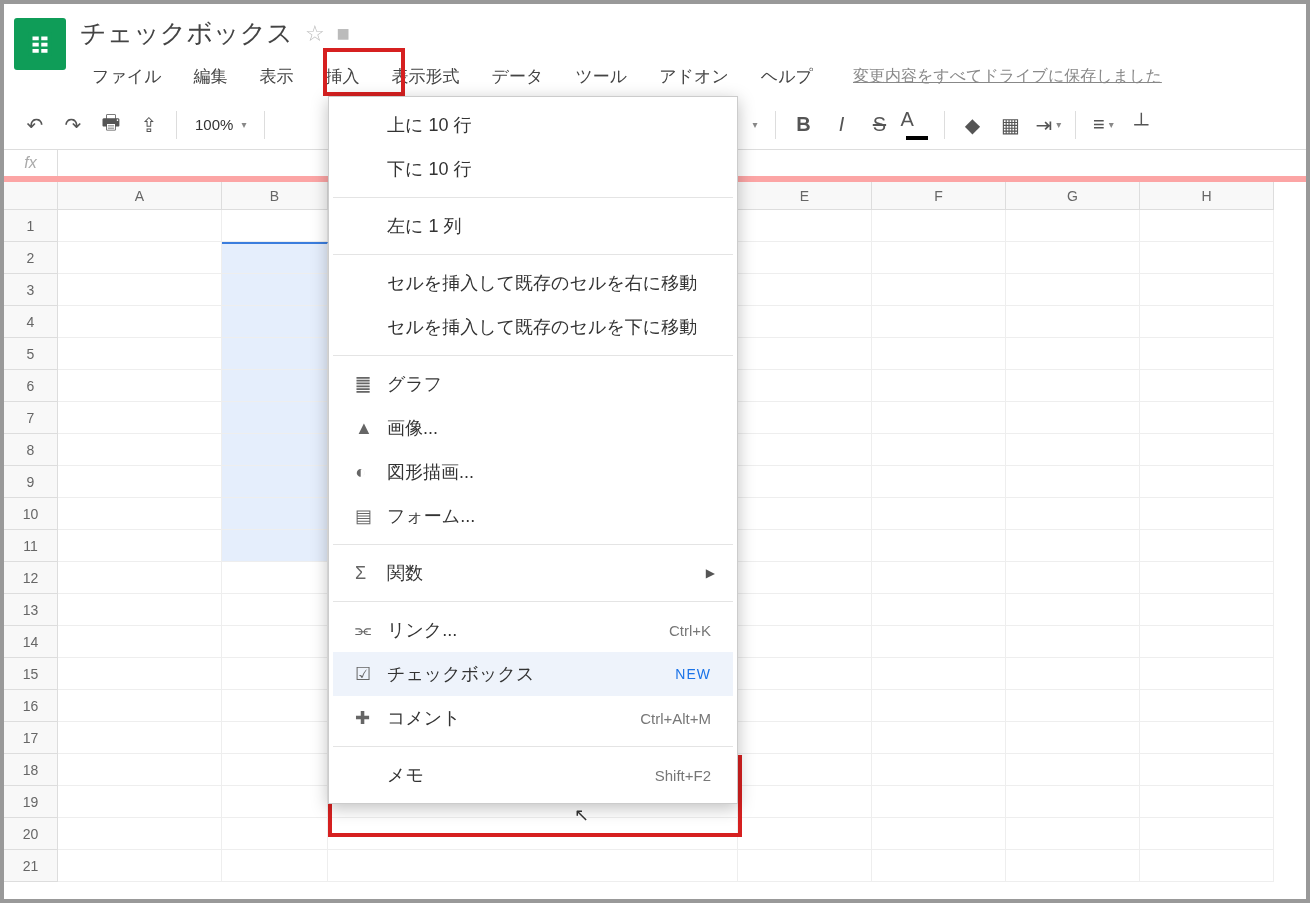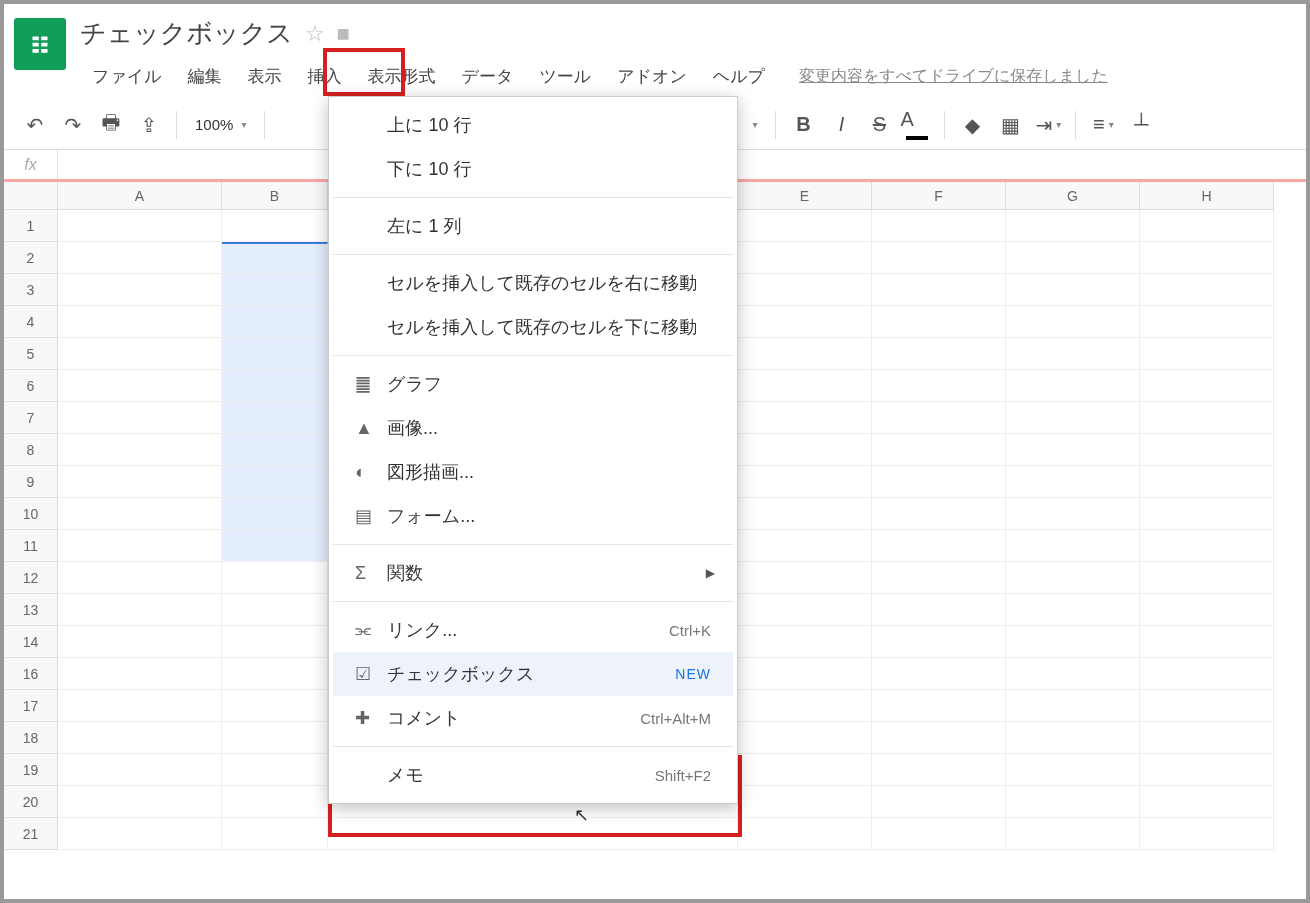--- a/index.html
+++ b/index.html
@@ -3,31 +3,31 @@
 <meta charset="utf-8">
 <style>
   * { box-sizing: border-box; margin: 0; padding: 0; }
   body { font-family: Arial, "Hiragino Sans", "Yu Gothic", sans-serif; font-size: 14px; color: #333; background: #fff; overflow: hidden; width: 1310px; height: 903px; position: relative; border: 4px solid #999; }
   .header { display: flex; align-items: flex-start; padding: 8px 10px 0 10px; }
   .logo { width: 52px; height: 52px; background: #0f9d58; border-radius: 3px; display: flex; align-items: center; justify-content: center; margin-right: 14px; margin-top: 6px;}
   .logo svg { width: 30px; height: 30px; }
   .title-area { flex: 1; }
   .doc-title { font-size: 26px; color: #444; display: flex; align-items: center; gap: 12px; padding: 4px 0; }
   .star-icon, .folder-icon { color: #bbb; font-size: 22px; }
-  .menubar { display: flex; gap: 2px; margin-top: 4px; }
+  .menubar { display: flex; gap: 8px; margin-top: 4px; }
   .menu-item { padding: 6px 12px; font-size: 17px; color: #444; cursor: pointer; }
   .save-status { text-decoration: underline; color: #888; font-size: 16px; margin-left: 20px; align-self: center; }
   .highlight-box-1 { position: absolute; border: 4px solid #d62020; pointer-events: none; }
   .toolbar { display: flex; align-items: center; padding: 6px 14px; border-bottom: 1px solid #ddd; gap: 4px; height: 50px; margin-top: 6px;}
   .tb-btn { width: 34px; height: 34px; display: flex; align-items: center; justify-content: center; color: #555; cursor: pointer; font-size: 20px; }
   .tb-sep { width: 1px; height: 28px; background: #ddd; margin: 0 6px; }
   .zoom { display: flex; align-items: center; gap: 4px; font-size: 15px; padding: 0 8px;}
   .fontsize { width: 40px; text-align: center; }
   .dropdown-caret { font-size: 10px; color: #888; margin-left: 4px;}
-  .fxbar { display: flex; align-items: center; height: 32px; border-bottom: 3px solid #fca5a5; }
+  .fxbar { display: flex; align-items: center; height: 32px; border-bottom: 6px solid #fca5a5; }
   .fx-label { width: 54px; text-align: center; font-style: italic; color: #aaa; font-size: 16px; border-right: 1px solid #ddd; height: 100%; display:flex;align-items:center;justify-content:center;}
   .grid { position: relative; }
   .col-headers { display: flex; height: 28px; }
   .row-header-spacer { width: 54px; border-right: 1px solid #ddd; border-bottom: 1px solid #ddd; background: #f8f8f8;}
   .col-h { border-right: 1px solid #ddd; border-bottom: 1px solid #ddd; background: #f8f8f8; text-align: center; line-height: 28px; font-size: 14px; color: #666;}
   .rows { }
   .row { display: flex; height: 32px; }
   .row-h { width: 54px; border-right: 1px solid #ddd; border-bottom: 1px solid #ddd; background: #f8f8f8; text-align: center; line-height: 32px; font-size: 14px; color: #666;}
   .cell { border-right: 1px solid #eee; border-bottom: 1px solid #eee; }
   .cell.sel { background: #e5eefc; }
@@ -267,20 +267,30 @@
         <div class="row-h">14</div>
         <div class="cell col-A"></div>
         <div class="cell col-B"></div>
         <div class="cell col-gap"></div>
         <div class="cell col-E"></div>
         <div class="cell col-F"></div>
         <div class="cell col-G"></div>
         <div class="cell col-H"></div>
       </div>
       <div class="row">
+        <div class="row-h">15</div>
+        <div class="cell col-A"></div>
+        <div class="cell col-B"></div>
+        <div class="cell col-gap"></div>
+        <div class="cell col-E"></div>
+        <div class="cell col-F"></div>
+        <div class="cell col-G"></div>
+        <div class="cell col-H"></div>
+      </div>
+      <div class="row">
         <div class="row-h">16</div>
         <div class="cell col-A"></div>
         <div class="cell col-B"></div>
         <div class="cell col-gap"></div>
         <div class="cell col-E"></div>
         <div class="cell col-F"></div>
         <div class="cell col-G"></div>
         <div class="cell col-H"></div>
       </div>
       <div class="row">

